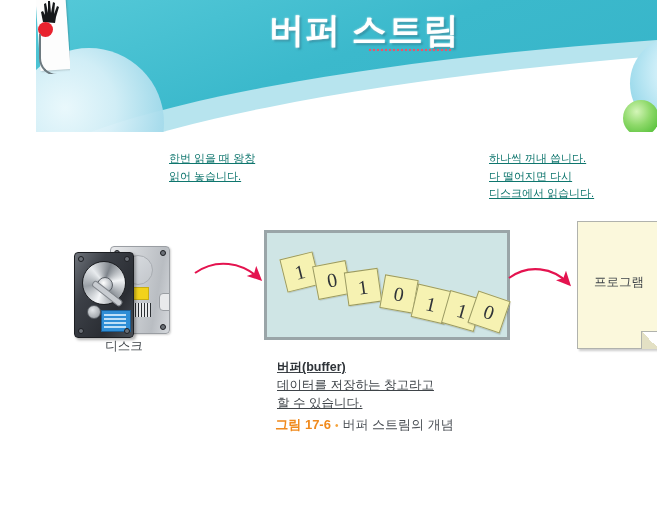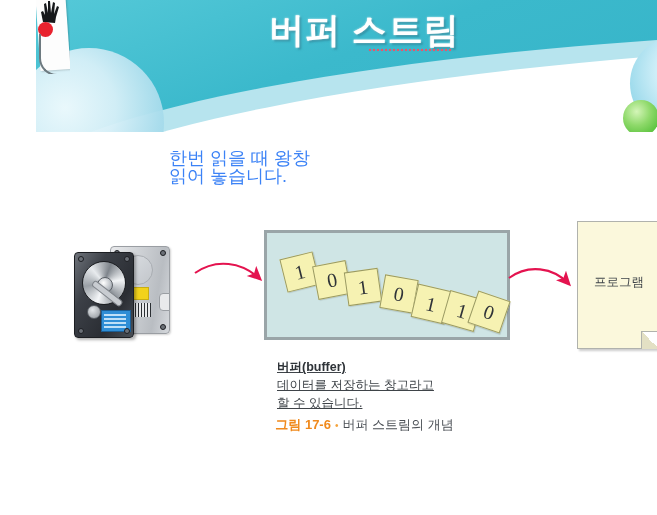--- a/index.html
+++ b/index.html
@@ -40,21 +40,21 @@
   
   .mascot{position:absolute;left:0px;top:-2px;width:34px;height:76px;overflow:hidden;}
   .mascot-paper{position:absolute;left:2px;top:0;width:30px;height:72px;background:#fdfdfd;
      transform:rotate(-4deg);box-shadow:1px 1px 2px rgba(0,0,0,.18);}
   .mascot-hand{position:absolute;left:4px;top:2px;width:22px;height:24px;}
   .mascot-ball{position:absolute;left:2px;top:24px;width:15px;height:15px;border-radius:50%;background:#e8222e;}
   .mascot-tail{position:absolute;left:3px;top:36px;width:24px;height:40px;border-left:2px solid #6d7a80;
      border-bottom:2px solid #6d7a80;border-radius:0 0 0 18px;}
 
   
-  .note{position:absolute;font-size:18px;line-height:17.5px;color:#3b82f6;white-space:pre-line;}
+  .note{position:absolute;font-size:11px;line-height:17.5px;color:#0f766e;white-space:pre-line;text-decoration:underline;}
   .note-left{left:133px;top:150px;}
   .note-right{left:453px;top:150px;}
 
   
   .disk-group{position:absolute;left:36px;top:246px;width:104px;height:90px;}
   .hdd-back{position:absolute;left:38px;top:0px;width:58px;height:86px;border-radius:4px;
      background:linear-gradient(100deg,#e9eaec 0%,#cfd2d6 40%,#b9bdc2 75%,#d6d9dd 100%);
      border:1px solid #9a9ea3;box-shadow:1px 1px 2px rgba(0,0,0,.18);}
   .hdd-back .bcircle{position:absolute;left:12px;top:8px;width:28px;height:28px;border-radius:50%;
      background:linear-gradient(135deg,#dcdfe3,#c2c6cb);border:1px solid #a9adb2;}
@@ -140,20 +140,23 @@
     <div class="title">
       <span class="title-wrap">
         <span>버퍼 스트림</span>
         <span class="squiggle"></span>
       </span>
     </div>
   </div>
 
   <div class="note note-left">한번 읽을 때 왕창
 읽어 놓습니다.</div>
+  <div class="note note-right">하나씩 꺼내 씁니다.
+다 떨어지면 다시
+디스크에서 읽습니다.</div>
 
   <div class="disk-group">
     <div class="hdd-back">
       <div class="bcircle"></div>
       <div class="blabel"></div>
       <div class="bbar"></div>
       <div class="bnotch"></div>
       <div class="screw" style="left:3px;top:3px;"></div>
       <div class="screw" style="right:3px;top:3px;"></div>
       <div class="screw" style="left:3px;bottom:3px;"></div>
@@ -171,20 +174,21 @@
           <i style="top:7px;"></i>
           <i style="top:11px;"></i>
           <i style="top:15px;"></i>
       </div>
       <div class="screw" style="left:3px;top:3px;"></div>
       <div class="screw" style="right:3px;top:3px;"></div>
       <div class="screw" style="left:3px;bottom:3px;"></div>
       <div class="screw" style="right:3px;bottom:3px;"></div>
     </div>
 
+    <div class="disk-label">디스크</div>
   </div>
 
   <svg class="arrow-svg" style="left:158px;top:252px;width:78px;height:56px;" viewBox="0 0 78 56">
     <defs>
       <marker id="ah1" markerWidth="7" markerHeight="7" refX="5.6" refY="3.3" orient="auto">
         <path d="M0,0 L7,3.3 L0,6.6 L1.7,3.3 Z" fill="#e4134f"></path>
       </marker>
     </defs>
     <path d="M1,21 C22,6 48,10 66,27" stroke="#e4134f" stroke-width="2.1" fill="none" marker-end="url(#ah1)"></path>
   </svg>

